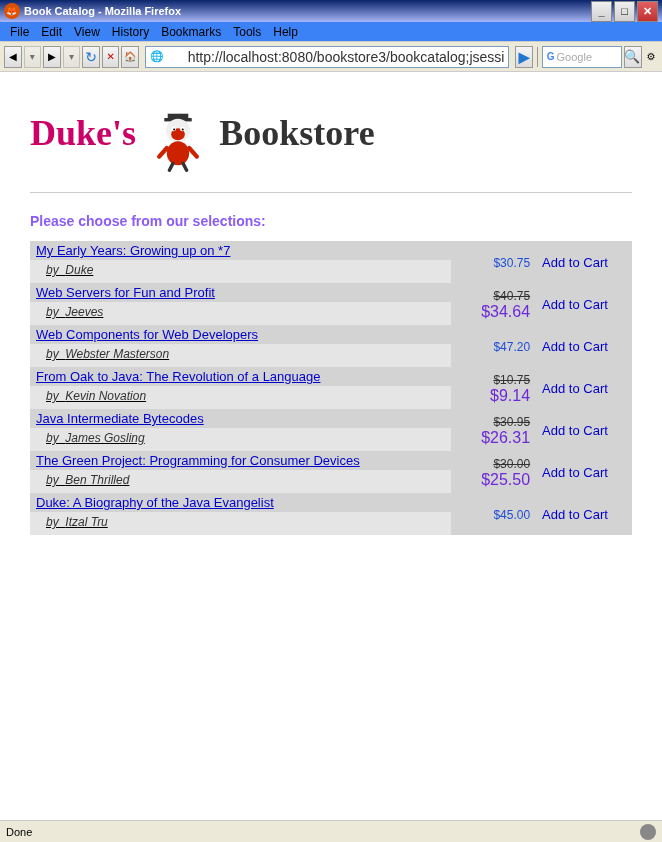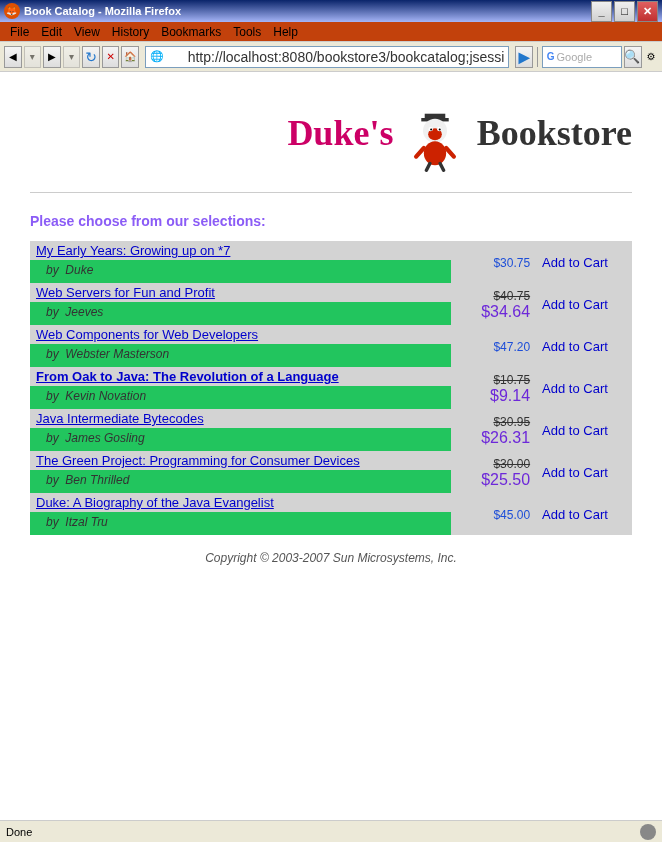--- a/index.html
+++ b/index.html
@@ -31,21 +31,21 @@
       font-size: 11px; color: black; font-weight: bold;
       border: 1px solid #888;
       cursor: pointer;
     }
     .titlebar-btn.minimize { background: linear-gradient(to bottom, #f0f0f0, #d0d0d0); }
     .titlebar-btn.maximize { background: linear-gradient(to bottom, #f0f0f0, #d0d0d0); }
     .titlebar-btn.close { background: linear-gradient(to bottom, #e06060, #c03030); color: white; }
 
     
     .menubar {
-      background: #c2410c;
+      background: #3b82f6;
       height: 20px;
       display: flex;
       align-items: center;
       padding: 0 4px;
       font-size: 12px;
       border-bottom: 1px solid #ccc;
     }
     .menubar-item {
       padding: 2px 6px;
       cursor: pointer;
@@ -138,21 +138,21 @@
       background: #888;
       border-radius: 50%;
     }
 
     
     .page-inner {
       padding: 20px 30px;
       background: white;
     }
     .header-area {
-      text-align: right;
+      text-align: left;
       padding: 20px 0 10px 0;
     }
     .dukes-text {
       color: #cc0066;
       font-size: 36px;
       font-weight: bold;
       font-family: Georgia, serif;
     }
     .bookstore-text {
       color: #333;
@@ -175,22 +175,23 @@
       color: #8b5cf6;
       margin-bottom: 12px;
     }
 
     .book-table { width: 100%; border-collapse: collapse; }
     .book-row-title td {
       background: #d3d3d3;
       padding: 2px 6px;
     }
     .book-row-author td {
-      background: #22c55e;
+      background: #e5e5e5;
       padding: 2px 18px 6px 16px;
+      text-decoration: underline;
     }
     .book-link {
       color: #0000cc;
       text-decoration: underline;
       cursor: pointer;
       font-size: 13px;
     }
     .book-author {
       font-style: italic;
       font-size: 12px;
@@ -329,21 +330,21 @@
           </tr>
           <tr class="book-row-title">
             <td style="width: 70%; margin-left: 44px;"><span class="book-link">Web Components for Web Developers</span></td>
             <td class="price-cell" rowspan="2"><span class="price-normal">$47.20</span></td>
             <td class="cart-cell" rowspan="2"><span class="add-to-cart">Add to Cart</span></td>
           </tr>
           <tr class="book-row-author">
             <td><span class="book-author">by &nbsp;<em>Webster Masterson</em></span></td>
           </tr>
           <tr class="book-row-title">
-            <td style="width: 70%; font-weight: bold;"><span class="book-link">From Oak to Java: The Revolution of a Language</span></td>
+            <td style="width: 70%;"><span class="book-link">From Oak to Java: The Revolution of a Language</span></td>
             <td class="price-cell" rowspan="2"><span class="price-original">$10.75</span><br><span class="price-sale">$9.14</span></td>
             <td class="cart-cell" rowspan="2"><span class="add-to-cart">Add to Cart</span></td>
           </tr>
           <tr class="book-row-author">
             <td><span class="book-author">by &nbsp;<em>Kevin Novation</em></span></td>
           </tr>
           <tr class="book-row-title">
             <td style="width: 70%;"><span class="book-link">Java Intermediate Bytecodes</span></td>
             <td class="price-cell" rowspan="2"><span class="price-original">$30.95</span><br><span class="price-sale">$26.31</span></td>
             <td class="cart-cell" rowspan="2"><span class="add-to-cart">Add to Cart</span></td>
@@ -363,20 +364,19 @@
             <td style="width: 70%;"><span class="book-link">Duke: A Biography of the Java Evangelist</span></td>
             <td class="price-cell" rowspan="2"><span class="price-normal">$45.00</span></td>
             <td class="cart-cell" rowspan="2"><span class="add-to-cart">Add to Cart</span></td>
           </tr>
           <tr class="book-row-author">
             <td><span class="book-author">by &nbsp;<em>Itzal Tru</em></span></td>
           </tr>
         </tbody>
     </table>
 
-    <p class="copyright">Copyright © 2003-2007 Sun Microsystems, Inc.</p>
   </div>
 </div>
 
 <div class="statusbar">
   <span>Done</span>
   <div class="statusbar-icon"></div>
 </div>
 
 </body></html>

